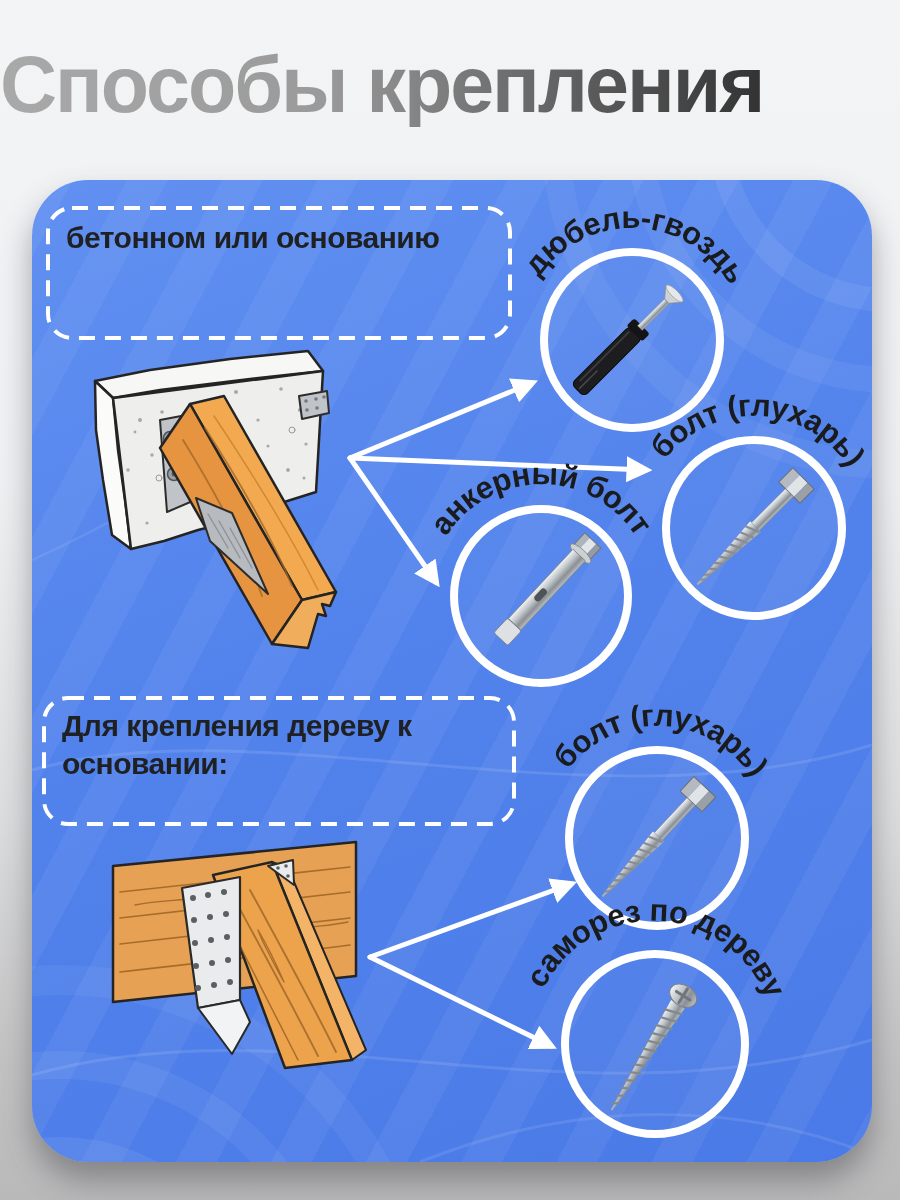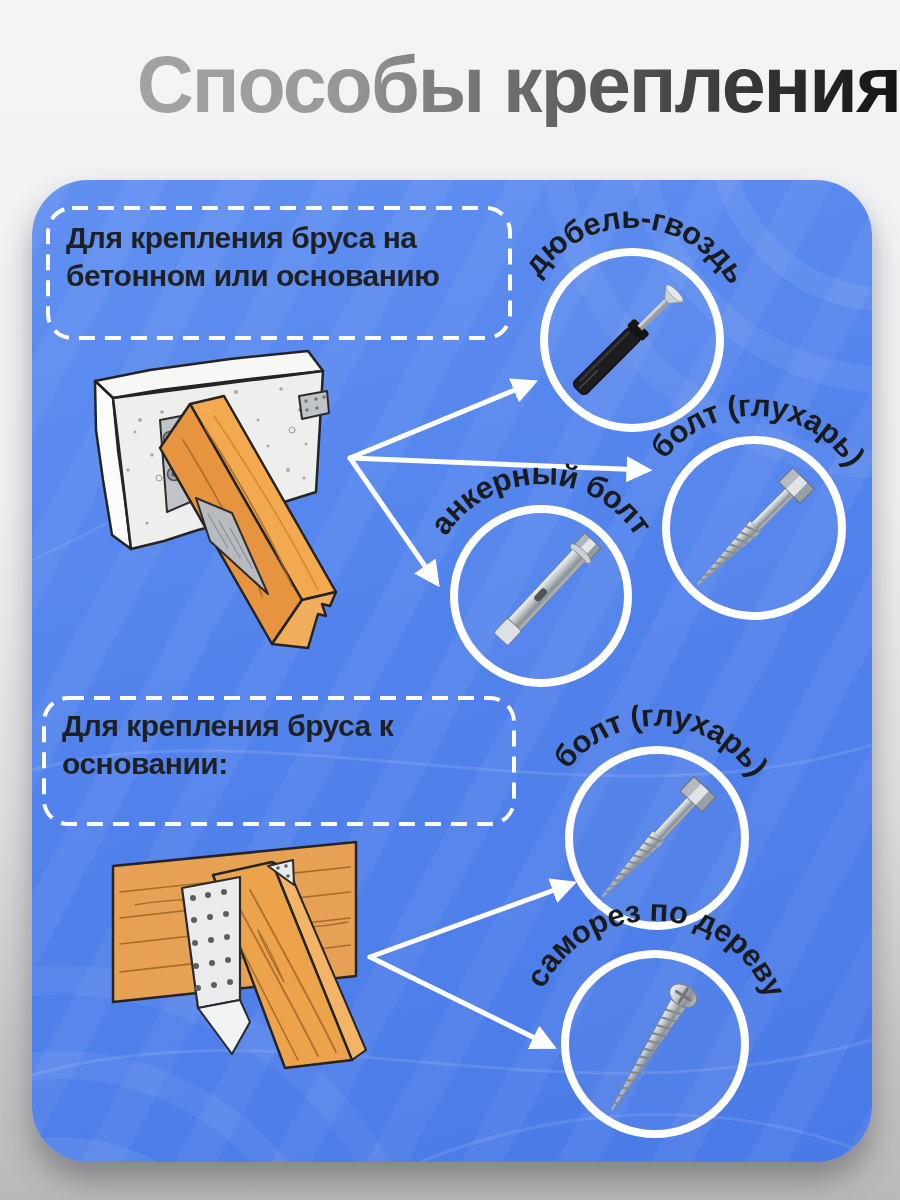--- a/index.html
+++ b/index.html
@@ -1,20 +1,20 @@
 <!DOCTYPE html>
 <html><head>
 <meta charset="utf-8">
 <style>
   html,body{margin:0;padding:0;}
   body{width:900px;height:1200px;overflow:hidden;
        font-family:"Liberation Sans","DejaVu Sans",sans-serif;}
   .page{position:relative;width:900px;height:1200px;
         background:linear-gradient(180deg,#f3f4f6 0%,#eef0f2 40%,#dcddde 68%,#c3c3c4 88%,#b9b9ba 100%);}
-  .title{position:absolute;top:44px;left:0;right:0;text-align:right;
+  .title{position:absolute;top:44px;left:0;right:0;text-align:left;
          font-size:79px;font-weight:700;letter-spacing:-2px;line-height:1.05;
          background:linear-gradient(90deg,#a9a9a9 0%,#9a9a9a 36%,#5a5a5a 66%,#131313 100%);
          -webkit-background-clip:text;background-clip:text;
          -webkit-text-fill-color:transparent;color:transparent;}
   .panel{position:absolute;left:32px;top:180px;width:840px;height:982px;border-radius:56px;
          background:
            repeating-linear-gradient(118deg,rgba(255,255,255,0.05) 0 36px,rgba(255,255,255,0) 36px 84px),
            linear-gradient(160deg,#6190f1 0%,#5283ec 45%,#4a7ae7 100%);
          box-shadow:0 18px 30px rgba(66,66,74,.45);}
   svg.overlay{position:absolute;left:0;top:0;width:900px;height:1200px;}
@@ -288,22 +288,21 @@
     <g>
       <circle cx="655" cy="1044" r="90" fill="rgba(255,255,255,0.03)" stroke="#ffffff" stroke-width="8"></circle>
       <use href="#fx-screw" transform="translate(653,1044) rotate(32)"></use>
       <text class="curvelabel">
         <textPath href="#arc5" startOffset="50%" text-anchor="middle">саморез по дереву</textPath>
       </text>
     </g>
   </svg>
 
   <div class="note note1">
-    <div>Для крепления бруса на</div>
     <div>бетонном или основанию</div>
   </div>
 
   <div class="note note2">
-    <div>Для крепления бруса к</div>
+    <div>Для крепления дереву к</div>
     <div>основании:</div>
   </div>
 
 </div>
 
 </body></html>

